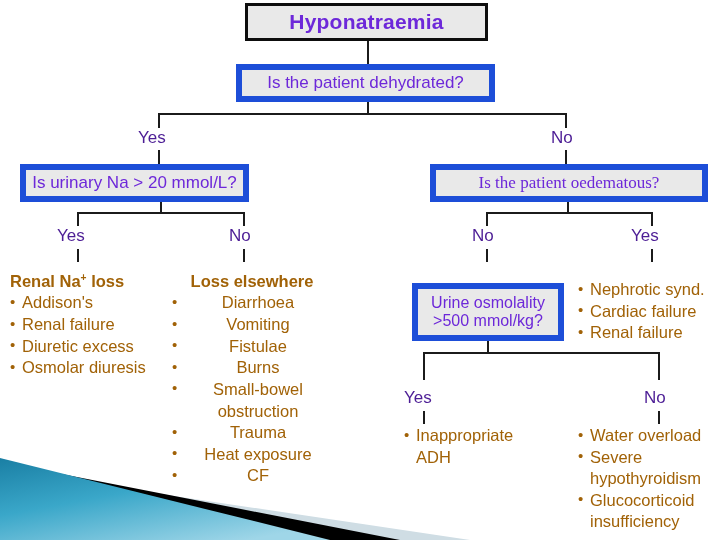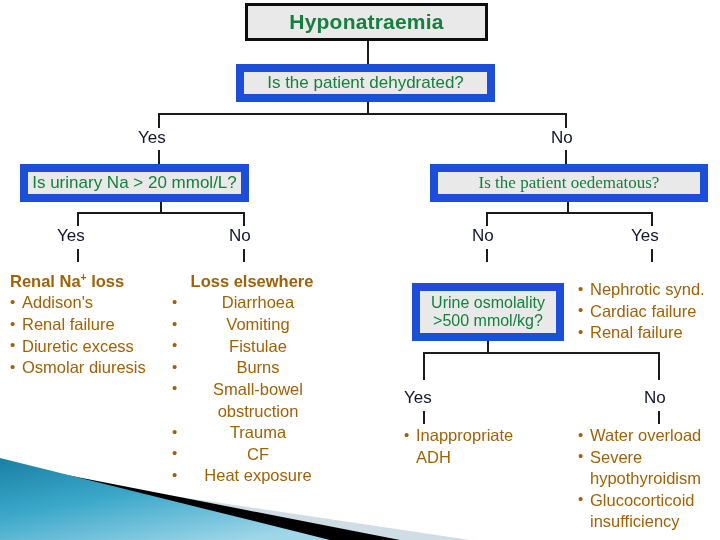--- a/index.html
+++ b/index.html
@@ -44,42 +44,42 @@
 
   
   .node-box {
     position: absolute;
     box-sizing: border-box;
     background: #e9e9e9;
     display: flex;
     align-items: center;
     justify-content: center;
     text-align: center;
-    color: #15803d;
+    color: #6d28d9;
   }
   .node-box.title {
     border: 3px solid #0d0d0d;
     font-weight: bold;
     font-size: 21px;
     letter-spacing: .2px;
   }
   .node-box.decision {
-    border: 8px solid #1d4ed8;
+    border: 6px solid #1d4ed8;
     font-size: 17px;
   }
   .node-box.decision.two-line {
     font-size: 16px;
     line-height: 1.15;
   }
 
   
   .edge-label {
     position: absolute;
     font-size: 17px;
-    color: #0f172a;
+    color: #4c1d95;
     white-space: nowrap;
   }
 
   
   .outcome {
     position: absolute;
     color: #a16207;
   }
   .outcome h4 {
     margin: 0 0 1px 0;
@@ -212,22 +212,22 @@
   <div class="outcome" style="left:172px; top:272px; width:160px;text-align:center;">
     <h4>Loss elsewhere</h4>
     <ul>
         <li>Diarrhoea</li>
         <li>Vomiting</li>
         <li>Fistulae</li>
         <li>Burns</li>
         <li>Small-bowel</li>
         <li class="cont">obstruction</li>
         <li>Trauma</li>
+        <li>Heat exposure</li>
         <li>CF</li>
-        <li>Heat exposure</li>
       </ul>
   </div>
 
   <div class="outcome" style="left:578px; top:279px; width:142px;">
     <ul>
         <li>Nephrotic synd.</li>
         <li>Cardiac failure</li>
         <li>Renal failure</li>
       </ul>
   </div>

